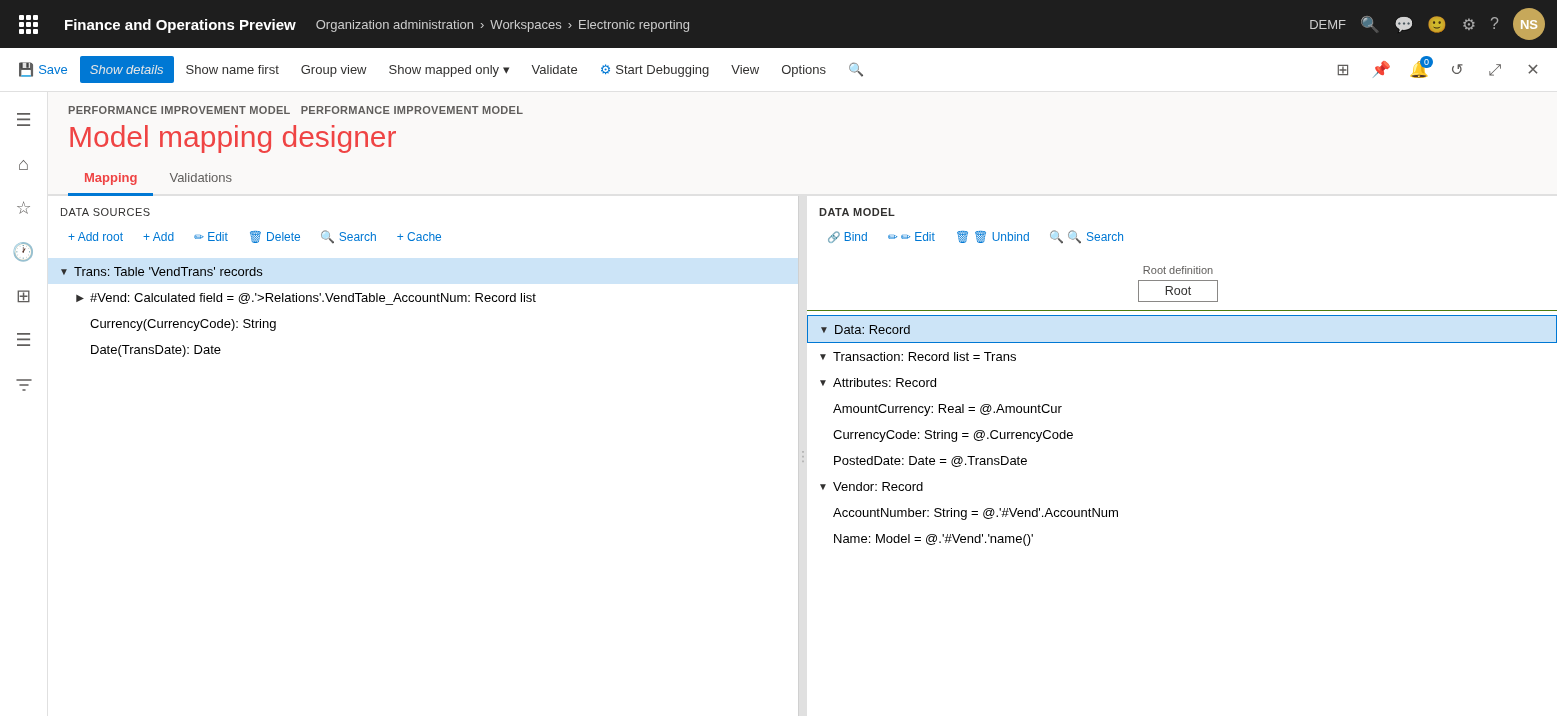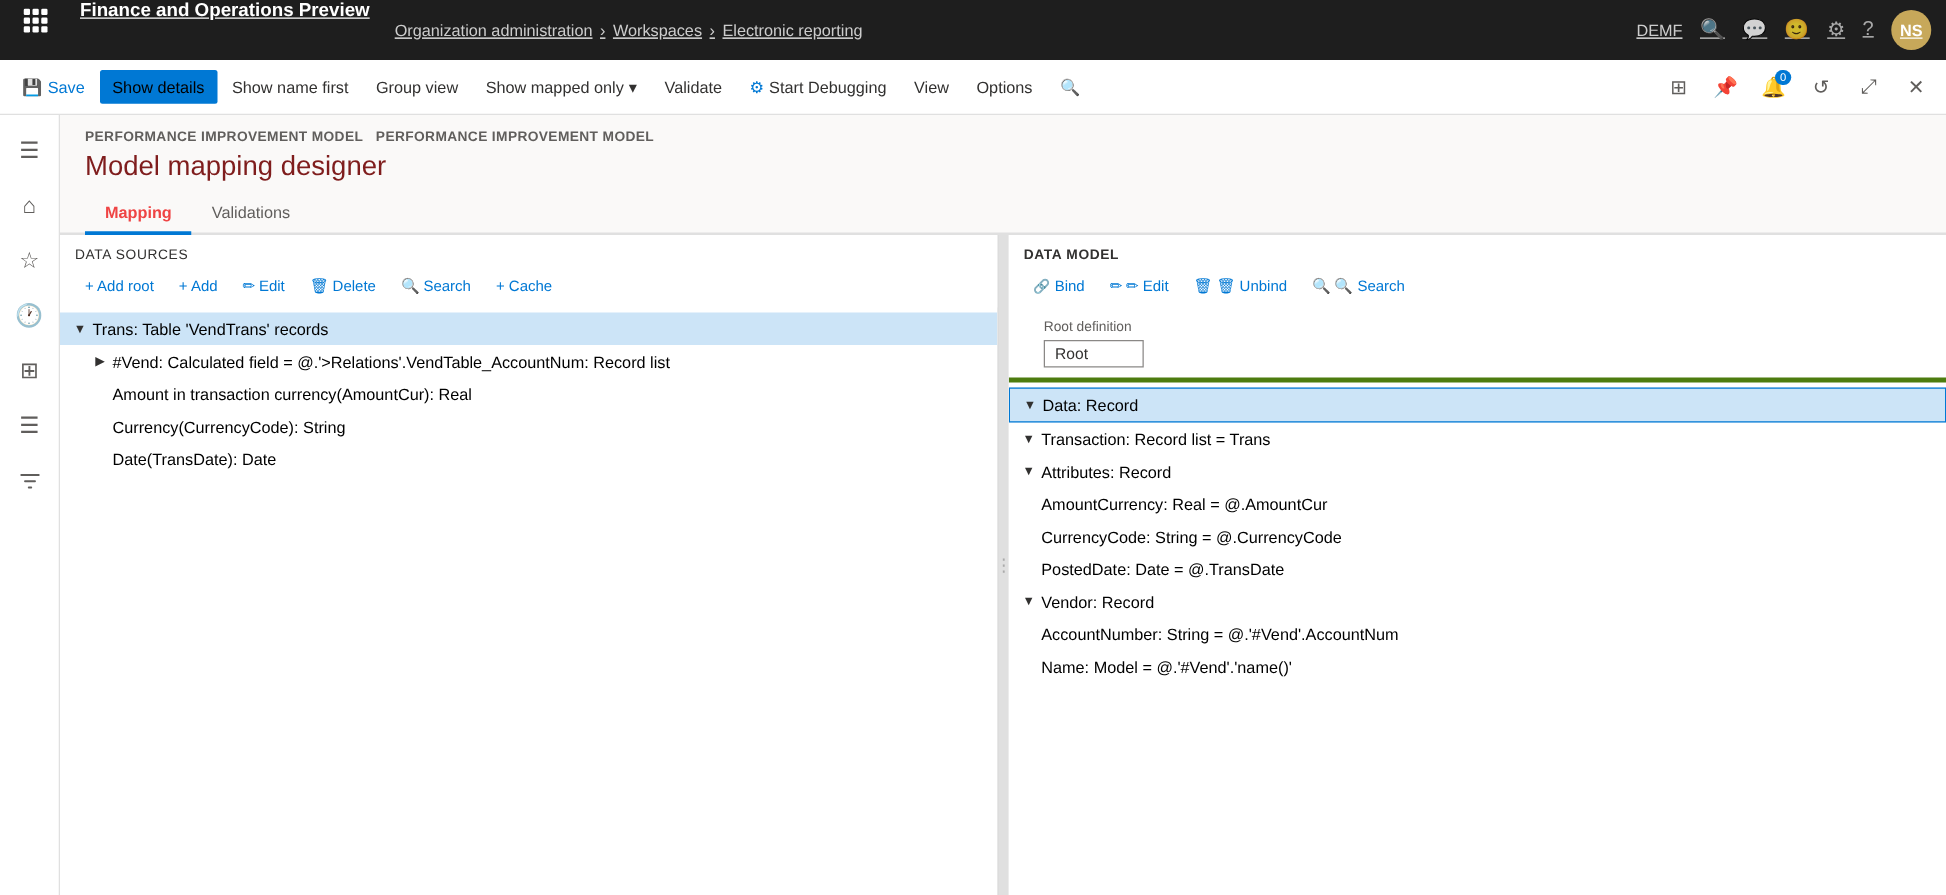--- a/index.html
+++ b/index.html
@@ -1,26 +1,26 @@
 <!DOCTYPE html>
 <html><head>
   <meta charset="utf-8">
   <style>
     * { box-sizing: border-box; margin: 0; padding: 0; }
     body { font-family: 'Segoe UI', sans-serif; font-size: 13px; background: #f3f2f1; overflow: hidden; }
 
     
     .topbar {
       display: flex;
+      align-items: center;
       background: #1e1e1e;
       color: #fff;
       height: 48px;
       padding: 0 12px;
       gap: 8px;
-      text-decoration: underline;
     }
     .topbar-waffle {
       width: 32px; height: 32px;
       display: flex; align-items: center; justify-content: center;
       cursor: pointer;
     }
     .topbar-title {
       font-size: 15px;
       font-weight: 600;
       color: #fff;
@@ -74,21 +74,22 @@
       display: flex; align-items: center; gap: 4px;
       padding: 6px 10px;
       border: none; background: transparent;
       font-size: 13px; color: #0078d4;
       cursor: pointer;
       border-radius: 2px;
       white-space: nowrap;
     }
     .cmd-btn.active {
       background: #0078d4;
-      color: #000000;
+      color: #e5e5e5;
+      font-style: italic;
     }
     .cmd-btn-text { color: #323130; }
     .cmd-right {
       margin-left: auto;
       display: flex; align-items: center; gap: 6px;
     }
     .cmd-icon-btn {
       width: 32px; height: 32px;
       display: flex; align-items: center; justify-content: center;
       cursor: pointer;
@@ -149,23 +150,23 @@
     }
     .breadcrumb-path {
       font-size: 11px;
       color: #605e5c;
       text-transform: uppercase;
       letter-spacing: 0.3px;
       margin-bottom: 4px;
     }
     .breadcrumb-path span { font-weight: 600; }
     .page-title {
-      font-size: 22px;
+      font-size: 30px;
       font-weight: 300;
-      color: #7f1d1d;
+      color: #ef4444;
       margin-bottom: 8px;
     }
 
     
     .tabs {
       display: flex;
       border-bottom: 2px solid #e0e0e0;
       padding: 0 20px;
       background: #faf9f8;
     }
@@ -283,22 +284,23 @@
       letter-spacing: 0.5px;
       margin-bottom: 8px;
     }
     .dm-toolbar {
       display: flex;
       align-items: center;
       gap: 4px;
       margin-bottom: 10px;
     }
     .dm-root-section {
-      padding: 0 12px 8px 28px;
-      border-bottom: 4px solid #4d7c0f;
+      padding: 0 12px 8px 4px;
+      border-bottom: 1px solid #4d7c0f;
+      text-align: center;
     }
     .dm-root-label {
       font-size: 11px;
       color: #605e5c;
       margin-bottom: 4px;
     }
     .dm-root-value {
       display: inline-block;
       border: 1px solid #8a8886;
       padding: 3px 8px;
@@ -482,24 +484,20 @@
           <div class="tree-item selected">
             <div class="tree-expand">▼</div>
             <span>Trans: Table 'VendTrans' records</span>
           </div>
 
           <div class="tree-item tree-indent-1">
             <div class="tree-expand">▶</div>
             <span>#Vend: Calculated field = @.'&gt;Relations'.VendTable_AccountNum: Record list</span>
           </div>
 
-          <div class="tree-item tree-indent-1">
-            <div class="tree-expand" style="visibility:hidden;"></div>
-            <span>Amount in transaction currency(AmountCur): Real</span>
-          </div>
 
           <div class="tree-item tree-indent-1">
             <div class="tree-expand" style="visibility:hidden;"></div>
             <span>Currency(CurrencyCode): String</span>
           </div>
 
           <div class="tree-item tree-indent-1">
             <div class="tree-expand" style="visibility:hidden;"></div>
             <span>Date(TransDate): Date</span>
           </div>

